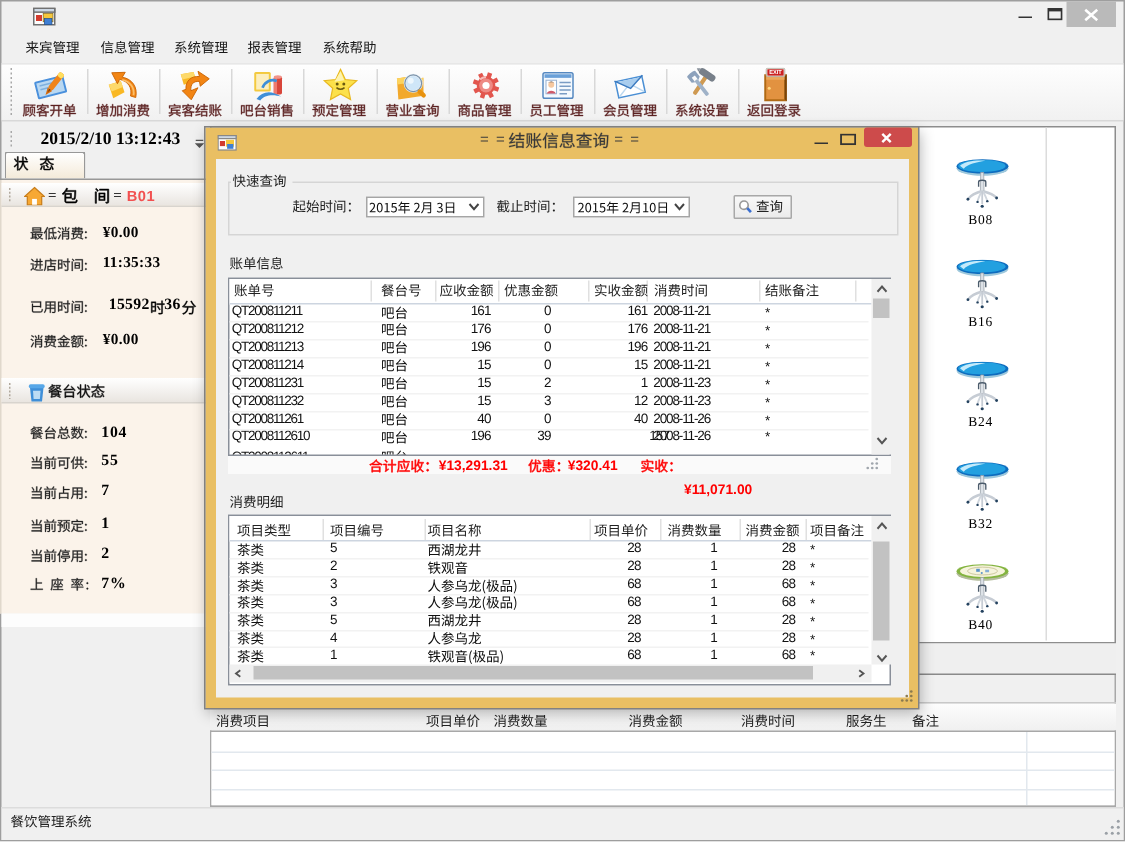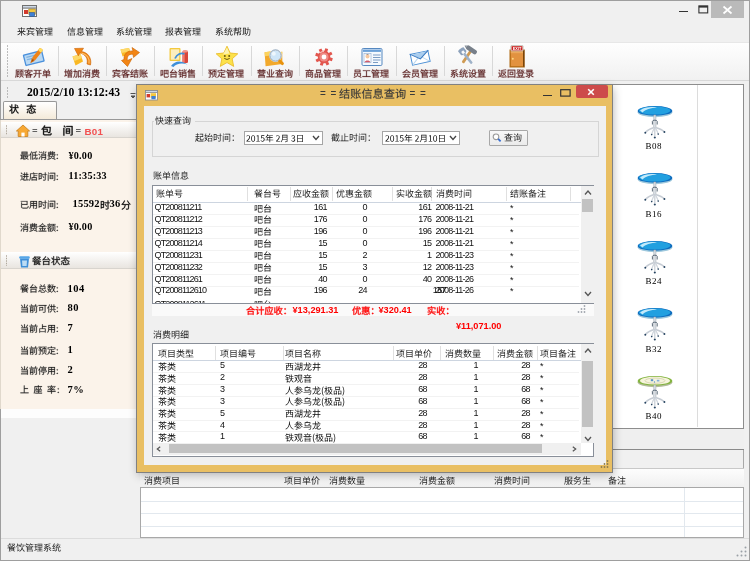--- a/index.html
+++ b/index.html
@@ -510,21 +510,21 @@
 <span style="position:absolute;left:67.5px;top:283.5px;font:bold 10.5px 'Liberation Serif', sans-serif;color:#000;letter-spacing:0.5px;white-space:pre;line-height:1">104</span>
 <svg style="position:absolute;left:20px;top:303.5px;overflow:visible;" width="39" height="10">
       <g fill="#222" stroke="#222" stroke-width="20" transform="translate(0,7.92) scale(0.009,-0.009)">
         <use href="#u5f53" x="0"></use>
         <use href="#u524d" x="1000"></use>
         <use href="#u53ef" x="2000"></use>
         <use href="#u4f9b" x="3000"></use>
         <use href="#u3a" x="4000"></use>
       </g>
     </svg>
-<span style="position:absolute;left:67.5px;top:303px;font:bold 10.5px 'Liberation Serif', sans-serif;color:#000;letter-spacing:0.5px;white-space:pre;line-height:1">80</span>
+<span style="position:absolute;left:67.5px;top:303px;font:bold 10.5px 'Liberation Serif', sans-serif;color:#000;letter-spacing:0.5px;white-space:pre;line-height:1">55</span>
 <svg style="position:absolute;left:20px;top:323.5px;overflow:visible;" width="39" height="10">
       <g fill="#222" stroke="#222" stroke-width="20" transform="translate(0,7.92) scale(0.009,-0.009)">
         <use href="#u5f53" x="0"></use>
         <use href="#u524d" x="1000"></use>
         <use href="#u5360" x="2000"></use>
         <use href="#u7528" x="3000"></use>
         <use href="#u3a" x="4000"></use>
       </g>
     </svg>
 <span style="position:absolute;left:67.5px;top:323px;font:bold 10.5px 'Liberation Serif', sans-serif;color:#000;letter-spacing:0.5px;white-space:pre;line-height:1">7</span>
@@ -1009,21 +1009,21 @@
 <span style="position:absolute;left:510px;top:275.545px;font:normal 9px 'Liberation Sans', sans-serif;color:#111;letter-spacing:0;white-space:pre;line-height:1">*</span>
 <div style="position:absolute;left:152.5px;top:273.58px;width:426px;height:1px;background:#f2f2f2"></div>
 <span style="position:absolute;left:154.5px;top:286.475px;font:normal 9px 'Liberation Sans', sans-serif;color:#111;letter-spacing:-0.85px;white-space:pre;line-height:1">QT2008112610</span>
 <svg style="position:absolute;left:253.5px;top:287px;overflow:visible;" width="18" height="10">
       <g fill="#111" transform="translate(0,7.92) scale(0.009,-0.009)">
         <use href="#u5427" x="0"></use>
         <use href="#u53f0" x="1000"></use>
       </g>
     </svg>
 <span style="position:absolute;right:423px;top:286.475px;font:normal 9px 'Liberation Sans', sans-serif;color:#111;letter-spacing:-0.6px;white-space:pre;line-height:1">196</span>
-<span style="position:absolute;right:383px;top:286.475px;font:normal 9px 'Liberation Sans', sans-serif;color:#111;letter-spacing:-0.6px;white-space:pre;line-height:1">24</span>
+<span style="position:absolute;right:383px;top:286.475px;font:normal 9px 'Liberation Sans', sans-serif;color:#111;letter-spacing:-0.6px;white-space:pre;line-height:1">39</span>
 <span style="position:absolute;right:304px;top:286.475px;font:normal 9px 'Liberation Sans', sans-serif;color:#111;letter-spacing:-0.6px;white-space:pre;line-height:1">157</span>
 <span style="position:absolute;left:435.5px;top:286.475px;font:normal 9px 'Liberation Sans', sans-serif;color:#111;letter-spacing:-0.75px;white-space:pre;line-height:1">2008-11-26</span>
 <span style="position:absolute;left:510px;top:287.475px;font:normal 9px 'Liberation Sans', sans-serif;color:#111;letter-spacing:0;white-space:pre;line-height:1">*</span>
 <div style="position:absolute;left:152.5px;top:285.51px;width:426px;height:1px;background:#f2f2f2"></div>
 <div style="position:absolute;left:152.5px;top:297.5px;width:420px;height:5px;overflow:hidden">
       <span style="position:absolute;left:2px;top:1.4px;font:9px 'Liberation Sans';color:#111;letter-spacing:-0.85px">QT2008112611</span>
       <svg style="position:absolute;left:101px;top:2px;overflow:visible;" width="18" height="10">
         <g fill="#111" transform="translate(0,7.92) scale(0.009,-0.009)">
           <use href="#u5427" x="0"></use>
           <use href="#u53f0" x="1000"></use>

